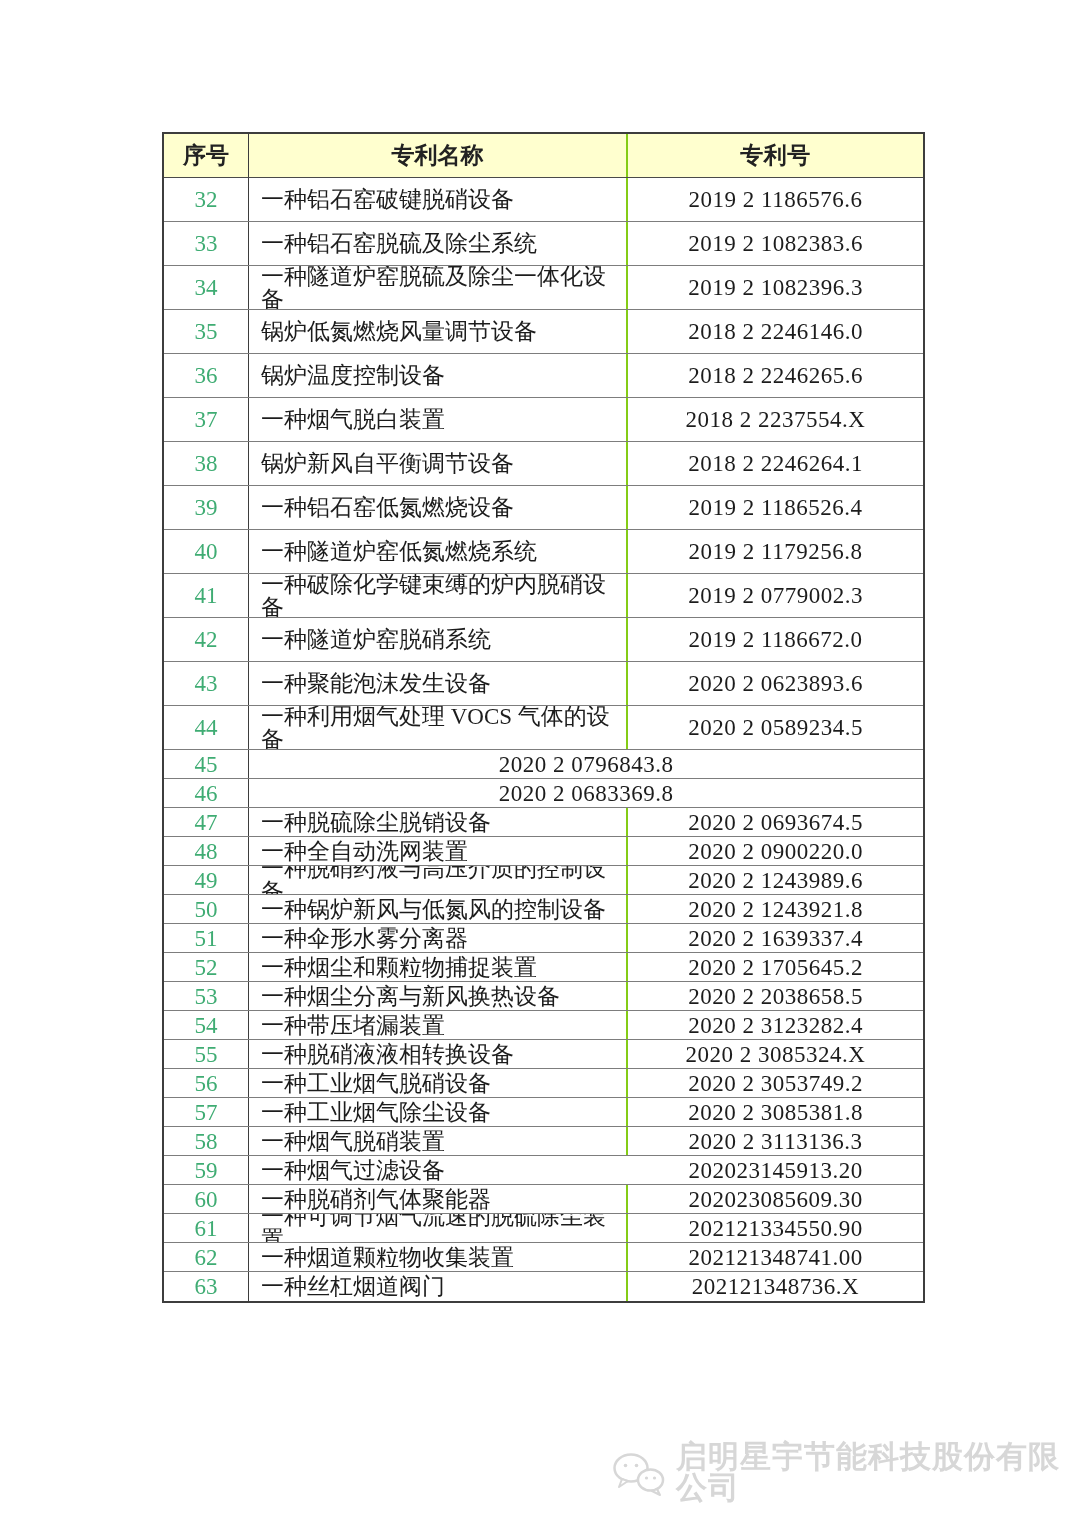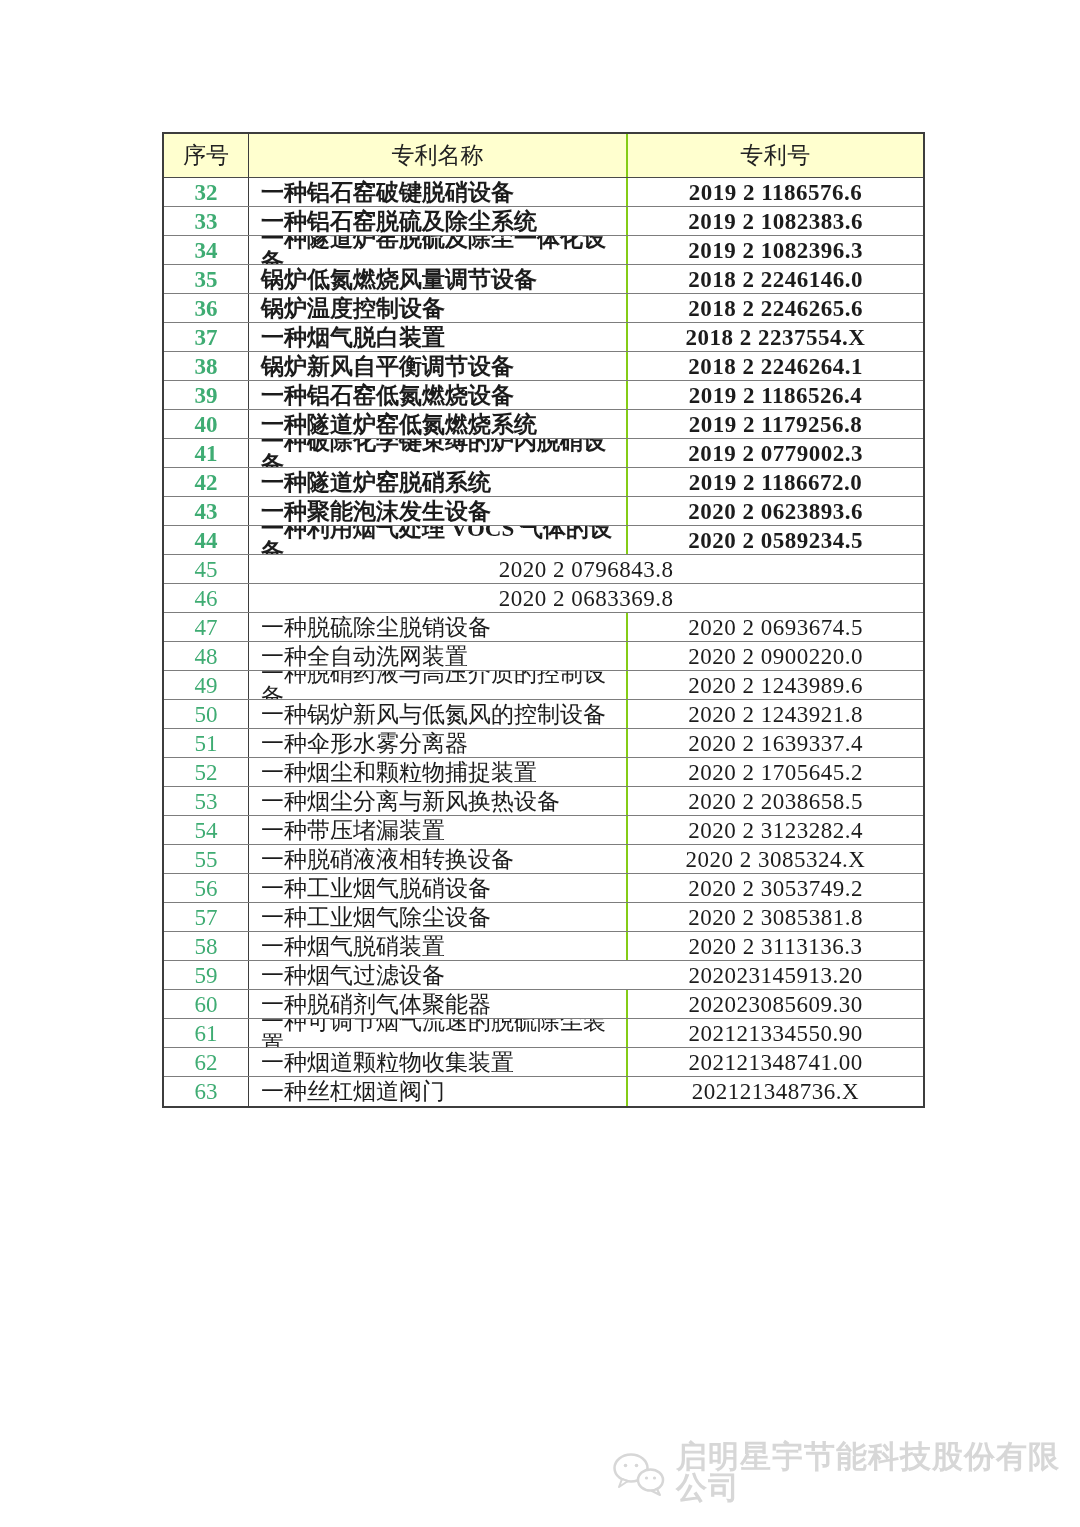--- a/index.html
+++ b/index.html
@@ -9,39 +9,39 @@
     -webkit-font-smoothing:antialiased;
   }
   .patent-table{
     position:absolute;left:162px;top:132px;width:763px;
     box-sizing:border-box;border:2px solid #3d3d3d;background:#ffffff;
   }
   .trow{display:flex;box-sizing:border-box;border-bottom:1px solid #7d7d7d;}
   .trow:last-child{border-bottom:none;}
   .thead{
     height:44px;background:var(--header-bg,#ffffcf);
-    border-bottom:1px solid #4a4a4a;font-weight:normal;
+    border-bottom:1px solid #4a4a4a;font-weight:bold;
   }
   .cell{
     box-sizing:border-box;display:flex;align-items:center;
     font-size:23px;color:#1c1c1c;line-height:1;overflow:hidden;
   }
   .cell-no{
     width:85px;flex:0 0 85px;justify-content:center;
     border-right:1px solid #3d3d3d;
   }
   .cell-name{
     width:379px;flex:0 0 379px;padding-left:12px;
     border-right:2px solid #84cc16;
   }
   .cell-num{flex:1 1 auto;justify-content:center;letter-spacing:0.5px;}
   .thead .cell{justify-content:center;color:#222;padding-left:0;}
   .thead .cell-name{padding-left:0;}
   .row{height:29px;}
-  .row-tall{height:29px;font-weight:bold;}
+  .row-tall{height:44px;}
   .row .cell-no{color:var(--serial-color,#3fac73);}
   .row-merged .cell-name{border-right-color:transparent;}
   .watermark{
     position:absolute;left:612px;top:1448px;height:52px;
     display:flex;align-items:center;gap:10px;
     color:var(--wm-color,#d7d7d7);
   }
   .watermark-text{
     font-size:31px;letter-spacing:1px;font-weight:bold;line-height:1;
     font-family:Liberation Mono, monospace;

